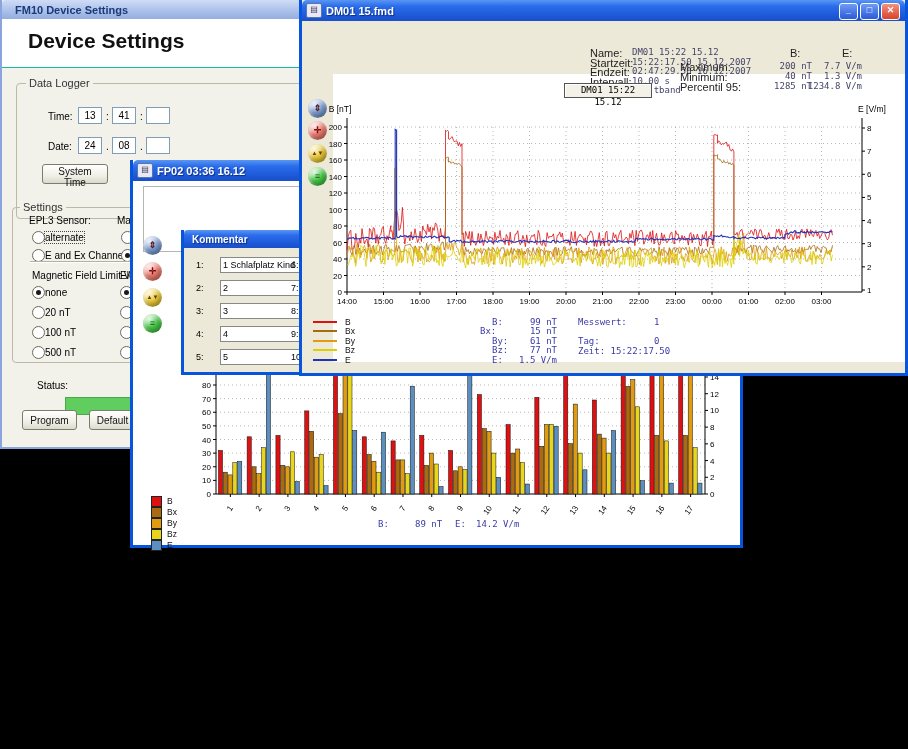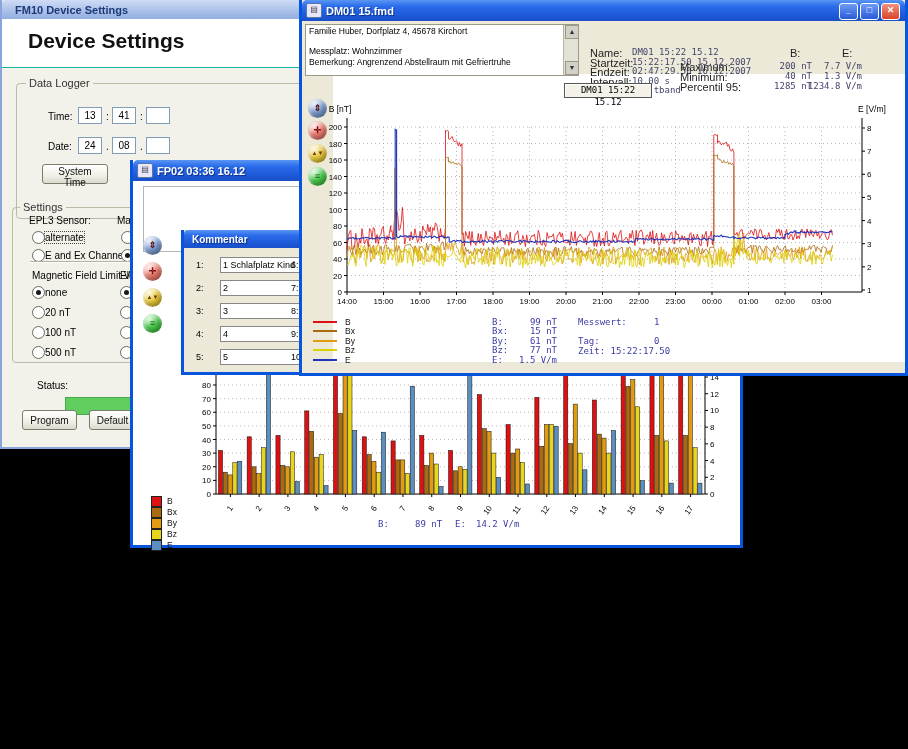--- a/index.html
+++ b/index.html
@@ -448,29 +448,20 @@
       <span class="tb-ic">▤</span>
       <span class="tb-title">DM01 15.fmd</span>
       <span class="tb-btns">
         <span class="tb-btn btn-min">_</span>
         <span class="tb-btn btn-max">□</span>
         <span class="tb-btn btn-close">✕</span>
       </span>
     </header>
     <div id="dm01-body">
       <div id="dm01-whitepanel"></div>
-      <div id="dm01-textbox">
-        <div class="line">Familie Huber, Dorfplatz 4, 45678 Kirchort</div>
-        <div class="line" style="margin-top:10px;">Messplatz: Wohnzimmer</div>
-        <div class="line">Bemerkung: Angrenzend Abstellraum mit Gefriertruhe</div>
-        <div class="scrollcol">
-          <span class="scrollarrow" style="top:0;">▲</span>
-          <span class="scrollarrow" style="bottom:0;">▼</span>
-        </div>
-      </div>
       <div id="dm01-info">
           <div class="inf-label" style="left: 288px; top: 26px;">Name:</div>
           <div class="inf-value mono" style="left: 330px; top: 26px;">DM01 15:22 15.12</div>
           <div class="inf-label" style="left: 288px; top: 35.5px;">Startzeit:</div>
           <div class="inf-value mono" style="left: 330px; top: 35.5px;">15:22:17.50  15.12.2007</div>
           <div class="inf-label" style="left: 288px; top: 45px;">Endzeit:</div>
           <div class="inf-value mono" style="left: 330px; top: 45px;">02:47:29.50  16.12.2007</div>
           <div class="inf-label" style="left: 288px; top: 54.5px;">Intervall:</div>
           <div class="inf-value mono" style="left: 330px; top: 54.5px;">10.00 s</div>
           <div class="inf-label" style="left: 288px; top: 64px;">Filter:</div>
@@ -606,21 +597,21 @@
         <div class="legend-line" style="left: 11px; top: 339.8px; background: rgb(224, 155, 16);"></div>
         <div class="legend-text" style="left: 43px; top: 335.8px;">By</div>
         <div class="legend-line" style="left: 11px; top: 349.2px; background: rgb(221, 208, 0);"></div>
         <div class="legend-text" style="left: 43px; top: 345.2px;">Bz</div>
         <div class="legend-line" style="left: 11px; top: 358.6px; background: rgb(34, 51, 187);"></div>
         <div class="legend-text" style="left: 43px; top: 354.6px;">E</div>
       </div>
     <div id="dm01-readout">
         <div class="abs mono navy small" style="left: 190px; top: 317px;">B:</div>
         <div class="abs mono navy small" style="left: 205px; top: 317px; width: 50px; text-align: right;">99 nT</div>
-        <div class="abs mono navy small" style="left: 190px; top: 326.4px;">Bx:</div>
+        <div class="abs mono navy small" style="left: 178px; top: 326.4px;">Bx:</div>
         <div class="abs mono navy small" style="left: 205px; top: 326.4px; width: 50px; text-align: right;">15 nT</div>
         <div class="abs mono navy small" style="left: 190px; top: 335.8px;">By:</div>
         <div class="abs mono navy small" style="left: 205px; top: 335.8px; width: 50px; text-align: right;">61 nT</div>
         <div class="abs mono navy small" style="left: 190px; top: 345.2px;">Bz:</div>
         <div class="abs mono navy small" style="left: 205px; top: 345.2px; width: 50px; text-align: right;">77 nT</div>
         <div class="abs mono navy small" style="left: 190px; top: 354.6px;">E:</div>
         <div class="abs mono navy small" style="left: 205px; top: 354.6px; width: 50px; text-align: right;">1.5 V/m</div>
       </div>
     <span class="abs mono navy small" style="left:276px;top:317px;">Messwert:</span>
     <span class="abs mono navy small" style="left:352px;top:317px;">1</span>

